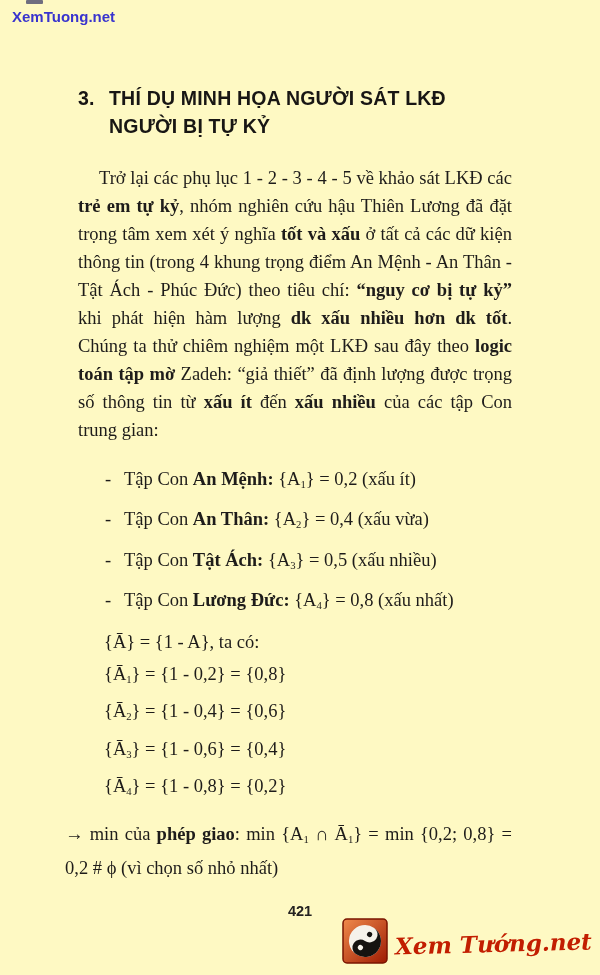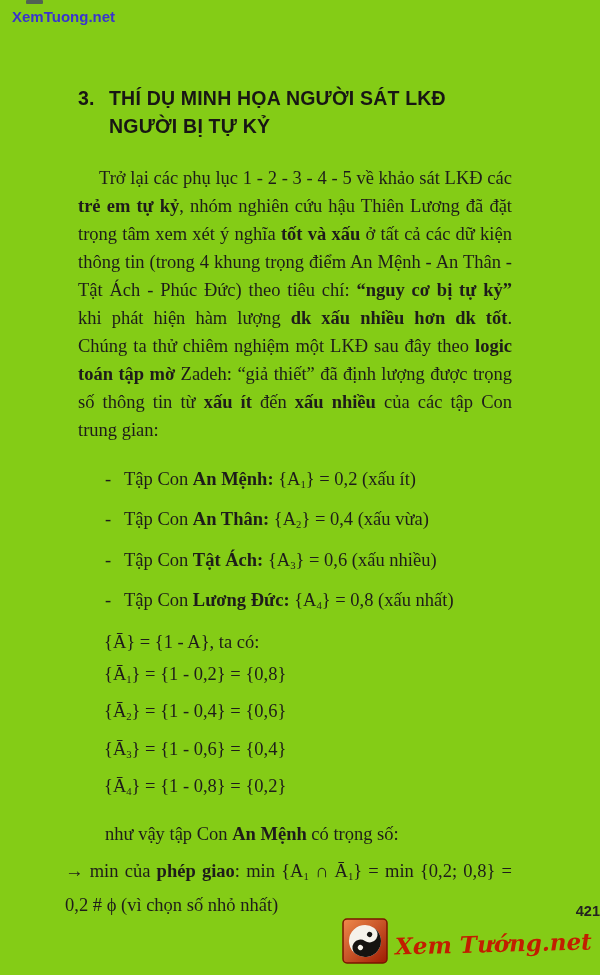--- a/index.html
+++ b/index.html
@@ -1,18 +1,18 @@
 <!DOCTYPE html>
 <html><head>
 <meta charset="utf-8">
 <style>
   html,body { margin:0; padding:0; background:#e8e8e8; }
   .page {
     position:relative; width:600px; height:975px; margin:0 auto;
-    background:#84cc16; overflow:hidden;
+    background:#fef9c3; overflow:hidden;
     font-family:"Liberation Serif", serif; color:#1e1c1a;
   }
   .watermark {
     position:absolute; left:12px; top:8px;
     font-family:"Liberation Sans", sans-serif; font-weight:bold;
     font-size:15px; color:#3934ce; text-decoration:none; cursor:pointer;
   }
   .wm-fragment {
     position:absolute; left:26px; top:0; width:17px; height:4px;
     background:#3f3f68; opacity:.75; border-radius:1px;
@@ -31,21 +31,21 @@
   .li { display:flex; line-height:28px; margin-bottom:7px; }
   .dash { flex:0 0 19px; }
   .apply { margin-top:11px; }
   .formulas { margin:8px 0 15px 26px; }
   .formula { line-height:28px; margin-bottom:4px; }
   .conclusion { margin-top:10px; }
   .arrow-para { margin-top:9px; margin-left:-13px; }
   .b { font-weight:bold; }
   .sub { font-size:.58em; vertical-align:-.32em; }
   .page-number {
-    position:absolute; left:0; right:0; bottom:56px; text-align:right;
+    position:absolute; left:0; right:0; bottom:56px; text-align:center;
     font-family:"Liberation Sans", sans-serif; font-weight:bold;
     font-size:14.5px; color:#242220;
   }
   .logo {
     position:absolute; right:8px; bottom:7px;
     display:flex; align-items:center; gap:7px; cursor:pointer; text-decoration:none;
   }
   .logo-text {
     font-family:"DejaVu Serif", serif; font-style:italic; font-weight:bold;
     font-size:23px; color:#c21e00; transform:rotate(-1.5deg);
@@ -72,38 +72,37 @@
       <div class="li">
         <span class="dash">-</span>
         <span class="li-text"><span>Tập Con </span><span class="b">An Mệnh:</span><span> {A</span><span class="sub">1</span><span>} = 0,2 (xấu ít)</span></span>
       </div>
       <div class="li">
         <span class="dash">-</span>
         <span class="li-text"><span>Tập Con </span><span class="b">An Thân:</span><span> {A</span><span class="sub">2</span><span>} = 0,4 (xấu vừa)</span></span>
       </div>
       <div class="li">
         <span class="dash">-</span>
-        <span class="li-text"><span>Tập Con </span><span class="b">Tật Ách:</span><span> {A</span><span class="sub">3</span><span>} = 0,6 (xấu nhiều)</span></span>
+        <span class="li-text"><span>Tập Con </span><span class="b">Tật Ách:</span><span> {A</span><span class="sub">3</span><span>} = 0,5 (xấu nhiều)</span></span>
       </div>
       <div class="li">
         <span class="dash">-</span>
         <span class="li-text"><span>Tập Con </span><span class="b">Lương Đức:</span><span> {A</span><span class="sub">4</span><span>} = 0,8 (xấu nhất)</span></span>
       </div>
     </div>
 
 
     <div class="formulas">
       <div class="formula"><span>{Ā} = {1 - A}, ta có:</span></div>
       <div class="formula"><span>{Ā</span><span class="sub">1</span><span>} = {1 - 0,2} = {0,8}</span></div>
       <div class="formula"><span>{Ā</span><span class="sub">2</span><span>} = {1 - 0,4} = {0,6}</span></div>
       <div class="formula"><span>{Ā</span><span class="sub">3</span><span>} = {1 - 0,6} = {0,4}</span></div>
       <div class="formula"><span>{Ā</span><span class="sub">4</span><span>} = {1 - 0,8} = {0,2}</span></div>
     </div>
 
-    <p class="para indent2 conclusion"><span>như vậy tập Con </span><span class="b">An Mệnh</span><span> có trọng số:</span></p>
 
     <p class="para justify arrow-para"><span>→ min của </span><span class="b">phép giao</span><span>: min {A</span><span class="sub">1</span><span> ∩ Ā</span><span class="sub">1</span><span>} = min {0,2; 0,8} = 0,2 # ϕ (vì chọn số nhỏ nhất)</span></p>
 
   </div>
 
   <div class="page-number">421</div>
 
   <a class="logo">
     <span class="logo-icon">
       <svg width="46" height="46" viewBox="0 0 46 46">

